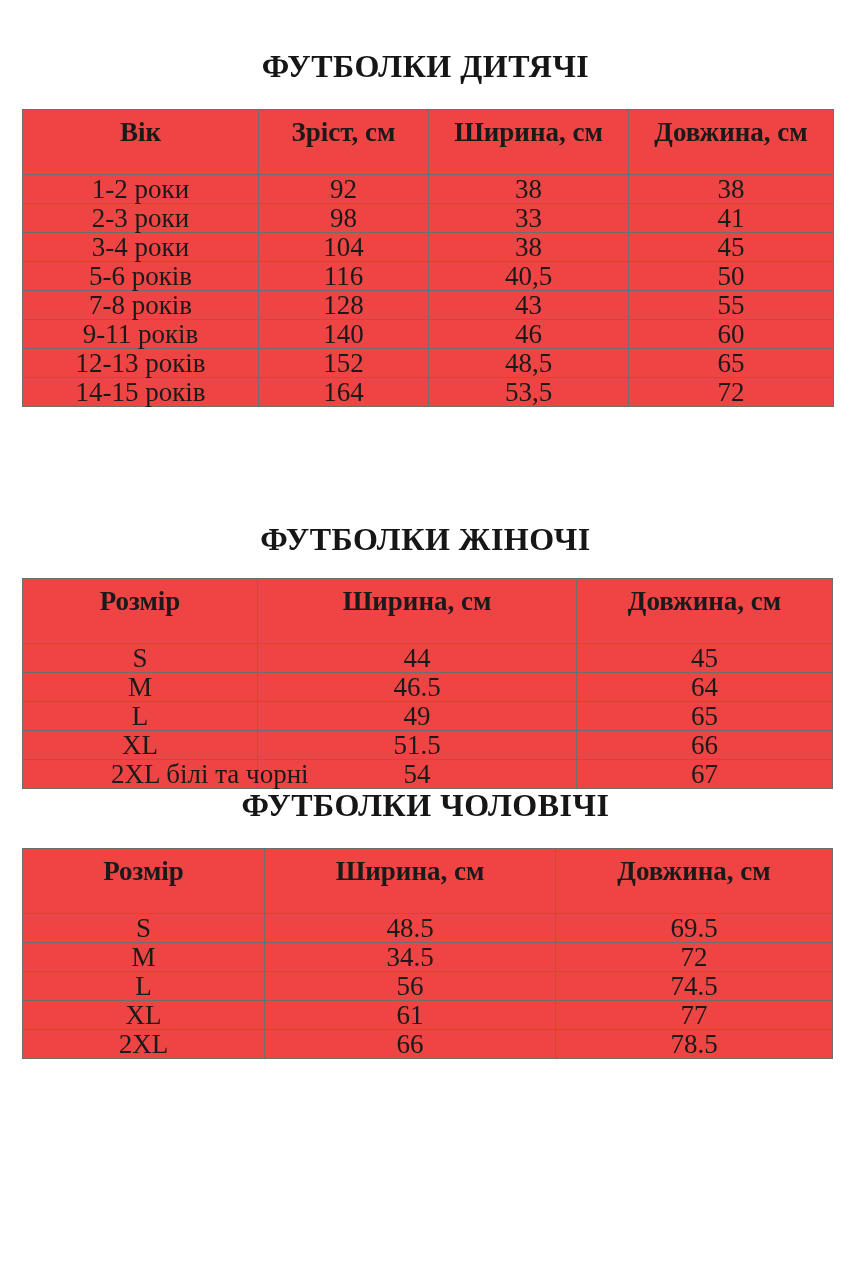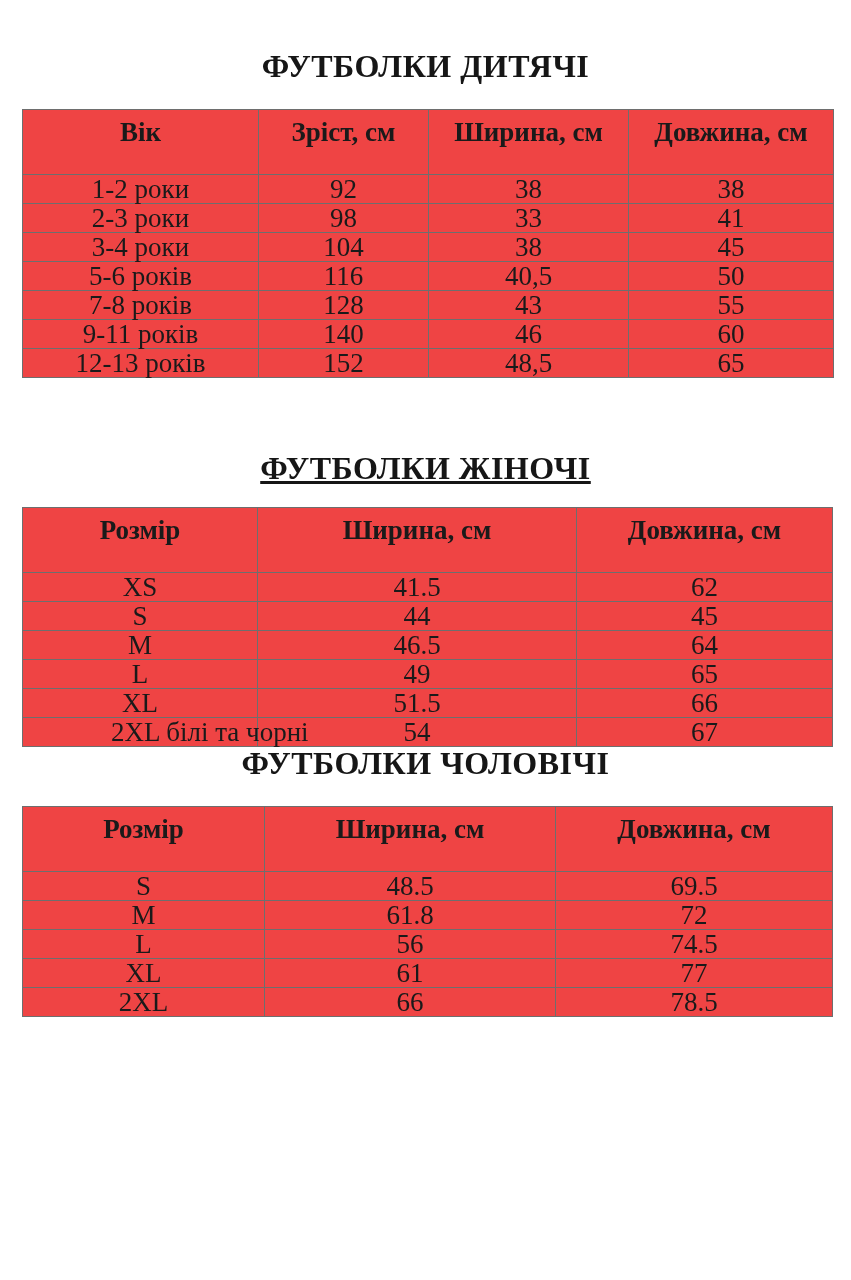--- a/index.html
+++ b/index.html
@@ -17,21 +17,21 @@
   .section-title {
     margin: 0;
     text-align: center;
     font-size: 32px;
     line-height: 32px;
     font-weight: bold;
     letter-spacing: 0.5px;
     color: #161616;
   }
   #title-children { margin-top: 50px; }
-  #title-women    { margin-top: 74px; text-decoration: underline; }
+  #title-women    { margin-top: 116px; }
   #title-men      { }
 
   table.size-table {
     border-collapse: collapse;
     table-layout: fixed;
     margin-left: 22px;
     background: #ef4444;
   }
   #table-children { margin-top: 27px; width: 811px; }
   #table-women    { margin-top: 23px; width: 810px; }
@@ -135,45 +135,46 @@
         <td>140</td>
         <td>46</td>
         <td>60</td>
       </tr>
       <tr>
         <td>12-13 років</td>
         <td>152</td>
         <td>48,5</td>
         <td>65</td>
       </tr>
+      <tr>
+        <td>14-15 років</td>
+        <td>164</td>
+        <td>53,5</td>
+        <td>72</td>
+      </tr>
     </tbody>
 </table>
 
 <h2 id="title-women" class="section-title">ФУТБОЛКИ ЖІНОЧІ</h2>
 
 <table id="table-women" class="size-table">
   <colgroup>
     <col class="c1">
       <col class="c2">
       <col class="c3">
   </colgroup>
   <thead>
       <tr>
         <th>Розмір</th>
         <th>Ширина, см</th>
         <th>Довжина, см</th>
       </tr>
     </thead>
   <tbody>
       <tr>
-        <td>XS</td>
-        <td>41.5</td>
-        <td>62</td>
-      </tr>
-      <tr>
         <td>S</td>
         <td>44</td>
         <td>45</td>
       </tr>
       <tr>
         <td>M</td>
         <td>46.5</td>
         <td>64</td>
       </tr>
       <tr>
@@ -210,21 +211,21 @@
       </tr>
     </thead>
   <tbody>
       <tr>
         <td>S</td>
         <td>48.5</td>
         <td>69.5</td>
       </tr>
       <tr>
         <td>M</td>
-        <td>61.8</td>
+        <td>34.5</td>
         <td>72</td>
       </tr>
       <tr>
         <td>L</td>
         <td>56</td>
         <td>74.5</td>
       </tr>
       <tr>
         <td>XL</td>
         <td>61</td>

